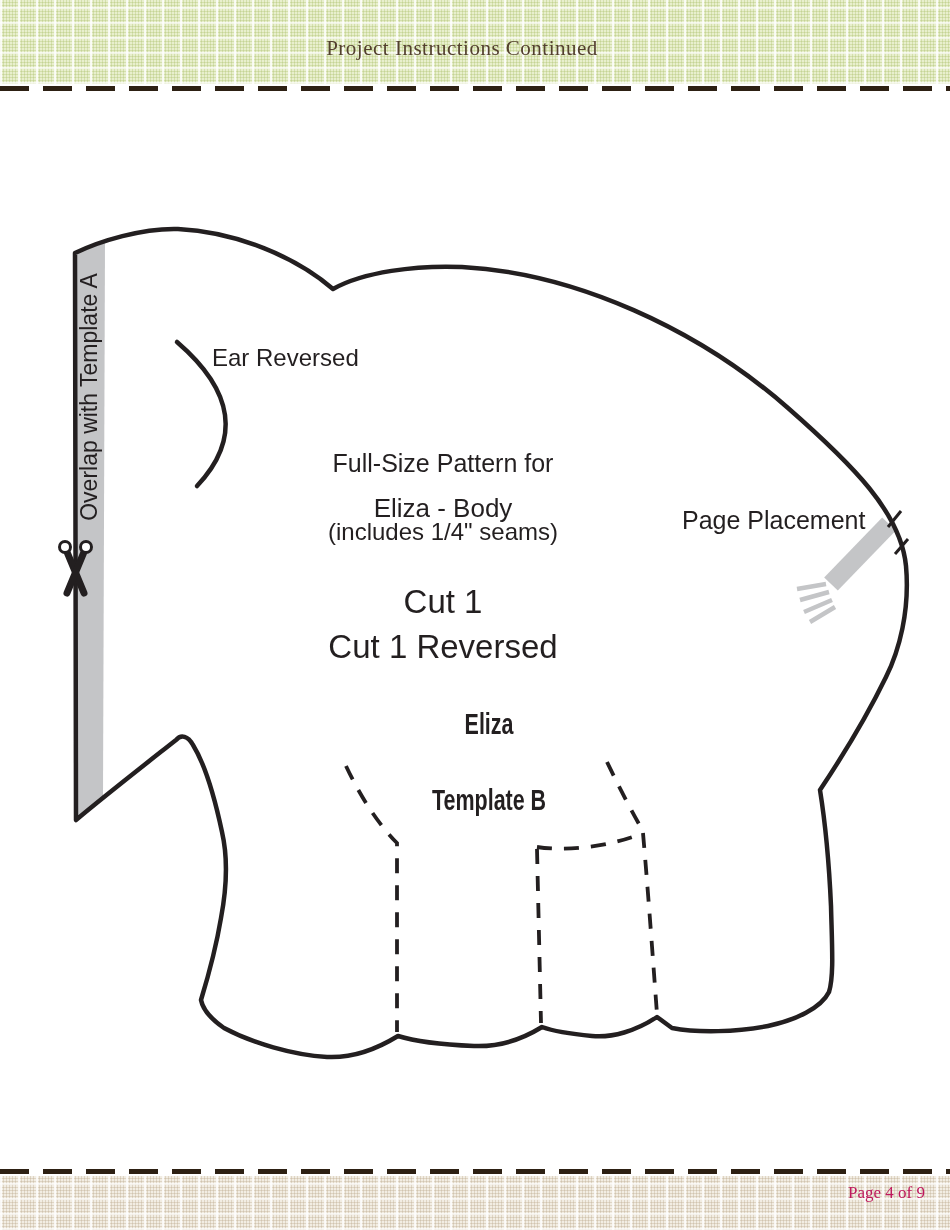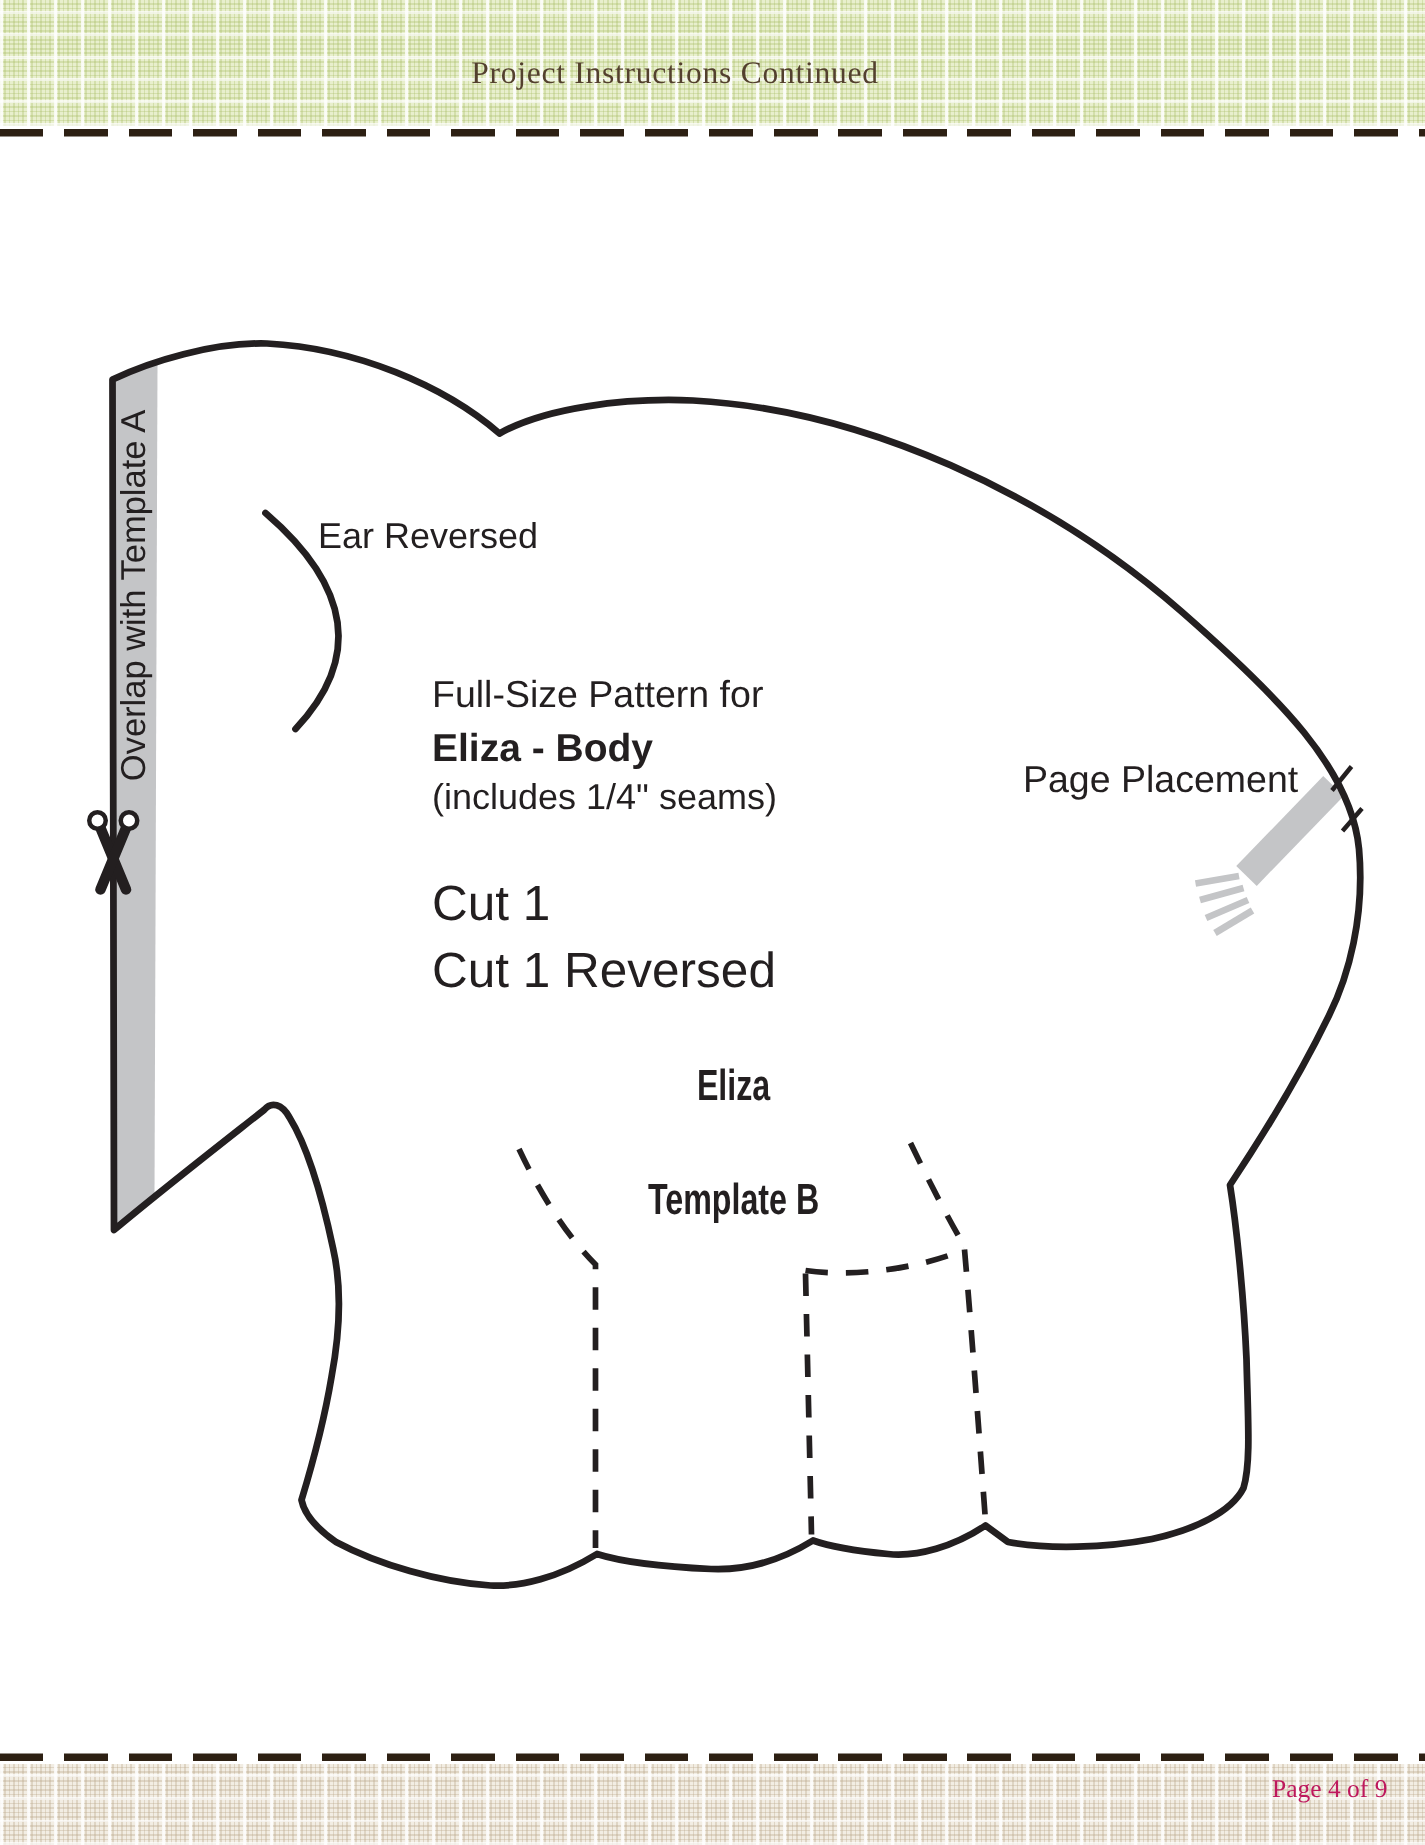--- a/index.html
+++ b/index.html
@@ -33,38 +33,38 @@
     position:absolute;left:0;width:100%;height:5px;
     background:repeating-linear-gradient(90deg,#2d2013 0 29px, transparent 29px 43px);
   }
   .dash-top{top:86px;}
   .dash-bottom{top:1169px;}
 
   .page-title{
     position:absolute; top:36px; left:0; width:900px;
     text-align:center;
     font-family:"Liberation Serif", serif;
-    font-size:21px; color:#53402e; letter-spacing:.5px;
+    font-size:21px; color:#53402e; letter-spacing:.5px;padding-left:12px;
   }
   .page-number{
     position:absolute; top:1183px; right:25px;
     font-family:"Liberation Serif", serif;
     font-size:17px; color:#be185d;
   }
 
   
   .pattern-svg{position:absolute;left:0;top:0;}
 
   
   .lbl{position:absolute; line-height:1.15;}
   .ear-label{left:212px; top:344px; font-size:24px;}
   .tail-label{left:682px; top:506px; font-size:25px;}
-  .center-block{left:288px; width:310px; text-align:left;}
+  .center-block{left:288px; width:310px; text-align:center;}
   .title-1{top:449px; font-size:25px;}
-  .title-2{top:484px; font-size:26px; font-weight:bold;}
+  .title-2{top:494px; font-size:26px; font-weight:normal;}
   .title-3{top:518px; font-size:24px;}
   .cut-1{top:583px; font-size:33px;}
   .cut-2{top:628px; font-size:33px;}
   .tpl-block{left:389px; width:200px; text-align:center; font-weight:bold; font-size:29px;}
   .tpl-1{top:708px;}
   .tpl-2{top:748px;margin-top:36px;}
   .condensed{display:inline-block; transform:scaleX(.74); transform-origin:center;}
   .overlap-label{
     position:absolute; left:89px; top:397px;
     transform:translate(-50%,-50%) rotate(-90deg);

